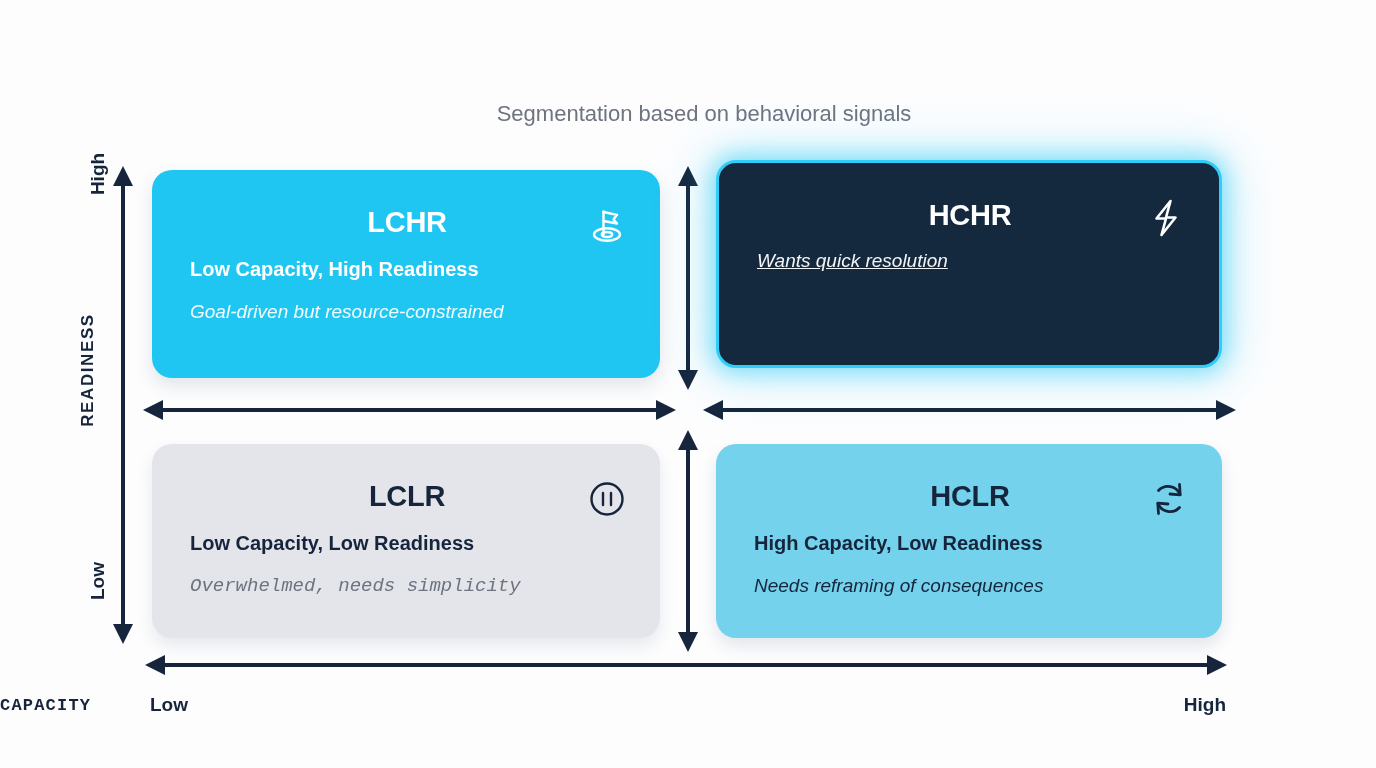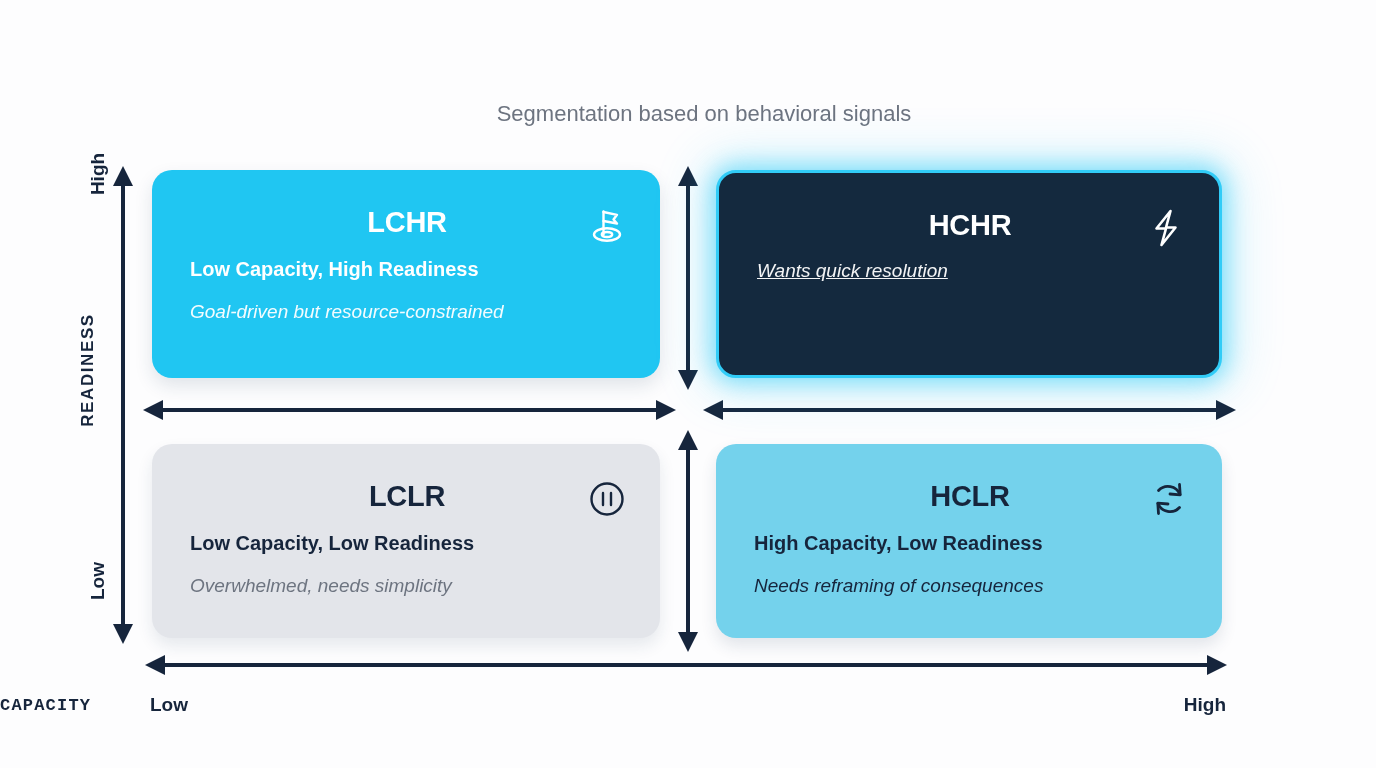--- a/index.html
+++ b/index.html
@@ -92,34 +92,34 @@
   
   .card-lchr {
     left: 152px; top: 170px; width: 508px; height: 208px;
     background: #20c6f2; color: #ffffff;
     box-shadow: 0 8px 18px rgba(30,60,90,0.13);
   }
   .card-lchr .note { color: rgba(255,255,255,0.95); }
 
   
   .card-hchr {
-    left: 716px; top: 170px; width: 506px; height: 208px;
+    left: 716px; top: 160px; width: 506px; height: 208px;
     background: #14293e; color: #ffffff;
     border: 3px solid #31ccf7;
     box-shadow: 0 0 22px 5px rgba(49,204,247,0.55), 0 0 50px 12px rgba(49,204,247,0.22);
   }
   .card-hchr .note { color: rgba(255,255,255,0.95); text-decoration: underline; }
 
   
   .card-lclr {
     left: 152px; top: 444px; width: 508px; height: 194px;
     background: #e3e5ea; color: #16253c;
     box-shadow: 0 8px 16px rgba(30,60,90,0.10);
   }
-  .card-lclr .note { color: #6d7480; }
+  .card-lclr .note { color: #6d7480; font-family: Liberation Mono, monospace; }
 
   
   .card-hclr {
     left: 716px; top: 444px; width: 506px; height: 194px;
     background: #74d2ec; color: #16253c;
     box-shadow: 0 8px 16px rgba(30,60,90,0.12);
   }
   .card-hclr .note { color: #16253c; }
 
   svg { display: block; overflow: visible; }

